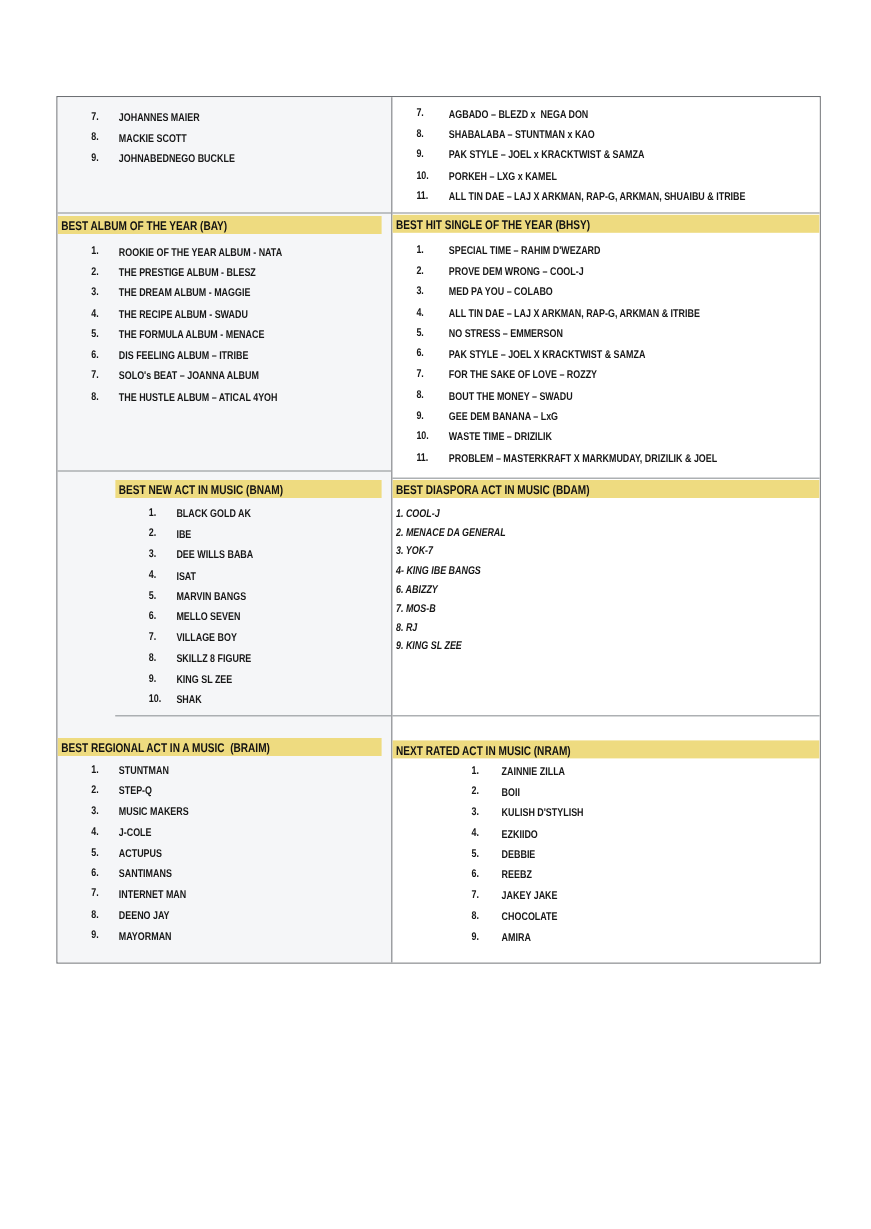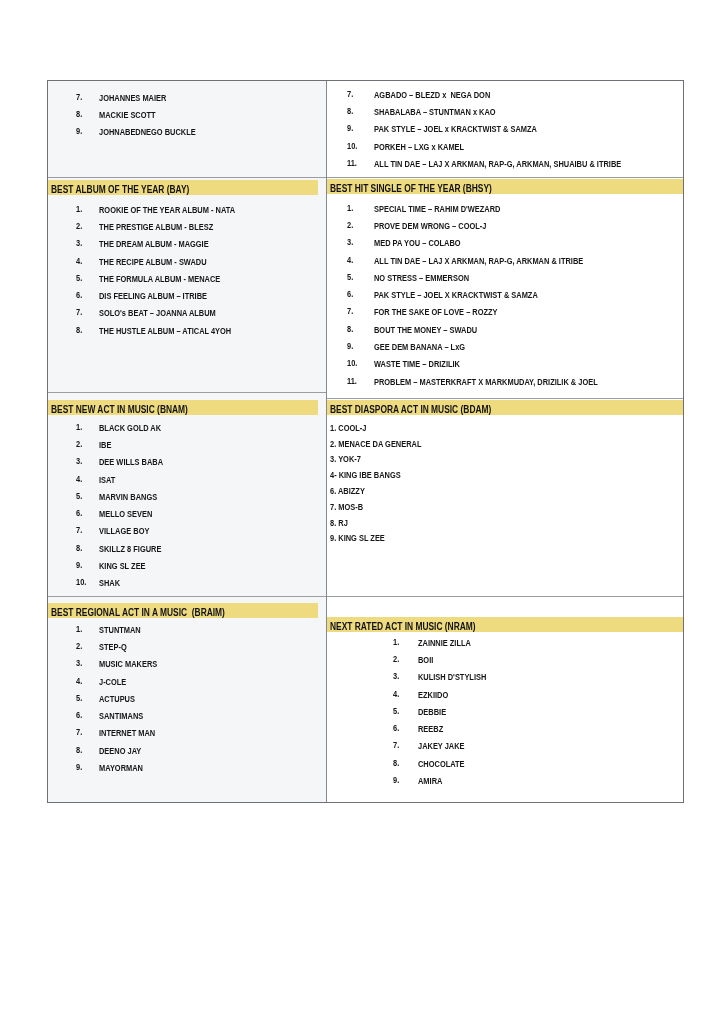--- a/index.html
+++ b/index.html
@@ -26,22 +26,22 @@
   .section{
     box-sizing:border-box;
     border-bottom:1px solid var(--row,#9a9da1);
     overflow:hidden;
   }
   .sec-3{border-bottom:none;}
 
   
   .col-left  .sec-0{height:97px;  padding-top:8px;}
   .col-left  .sec-1{height:215px; padding-top:2px;}
-  .col-left  .sec-2{height:204px; padding-top:7px;}
-  .col-left  .sec-3{height:205px; padding-top:6px;}
+  .col-left  .sec-2{height:204px; padding-top:7px;margin-left:48px;}
+  .col-left  .sec-3{height:205px; padding-top:6px;margin-top:12px;}
   .col-right .sec-0{height:97px;  padding-top:5px;}
   .col-right .sec-1{height:221px; padding-top:1px;}
   .col-right .sec-2{height:198px; padding-top:1px;}
   .col-right .sec-3{height:205px; padding-top:3px;margin-top:17px;}
 
   .cat-header{
     height:15px;
     background:var(--header-bg,#eedb80);
     display:flex;align-items:flex-end;
     padding-left:3px;
@@ -53,21 +53,21 @@
     display:inline-block;
     transform:scaleX(.8);transform-origin:0 50%;
     color:#121212;
   }
 
   .list{list-style:none;margin:0;padding:0;}
   .col-left  .sec-1 .list{margin-top:6px;}
   .col-left  .sec-2 .list{margin-top:4px;}
   .col-left  .sec-3 .list{margin-top:3px;}
   .col-right .sec-1 .list{margin-top:6px;}
-  .col-right .sec-2 .list{margin-top:5px;}
+  .col-right .sec-2 .list{margin-top:5px;font-style:italic;}
   .col-right .sec-3 .list{margin-top:2px;}
 
   .item{display:flex;align-items:center;height:17.3px;flex-wrap:nowrap;}
   .list-flush .item{height:15.8px;padding-left:3px;}
 
   .num,.txt{
     font-size:9.3px;font-weight:700;
     white-space:pre;
     display:inline-block;
     transform:scaleX(.8);transform-origin:0 50%;

